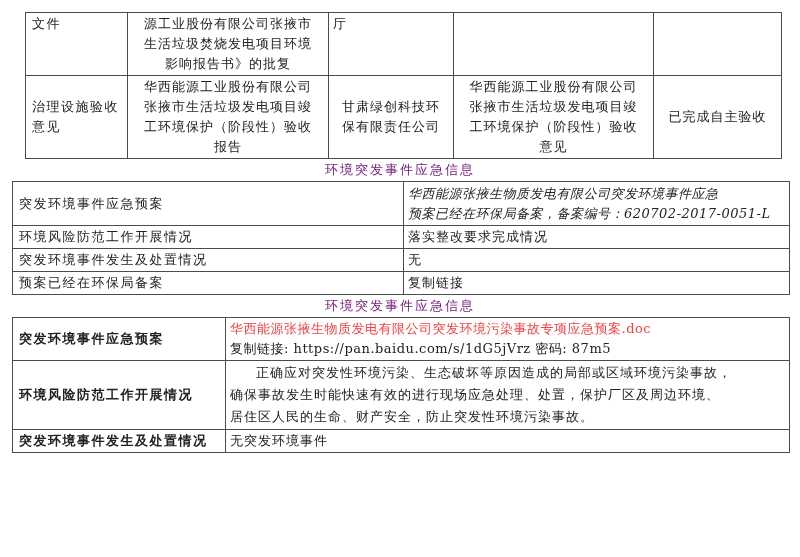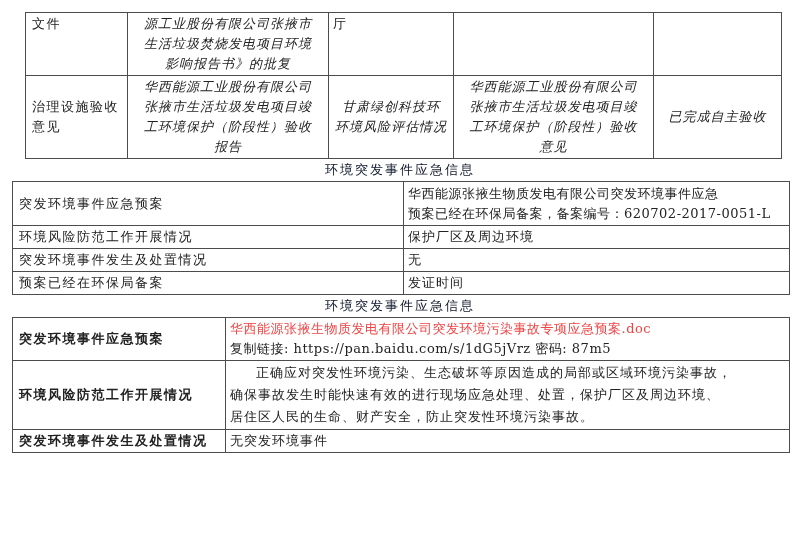--- a/index.html
+++ b/index.html
@@ -14,40 +14,40 @@
   table { border-collapse:collapse; table-layout:fixed; }
   td {
     border:1px solid #4c4c4c;
     padding:1px 4px;
     vertical-align:middle;
     line-height:20px;
     letter-spacing:1px;
     overflow:hidden;
   }
   .pre  { white-space:pre-line; }
-  .ctr  { text-align:center;font-style:italic; }
+  .ctr  { text-align:center; }
   .vtop { vertical-align:top; }
 
   .top-table    { margin:12px 0 0 25px; width:756px; }
   .mid-table    { margin:4px 0 0 12px;  width:777px; }
   .bottom-table { margin:4px 0 0 12px;  width:777px; }
 
   .sec-title {
     text-align:center; letter-spacing:2px;
-    line-height:15px; margin-top:3px; color:#0f172a;
+    line-height:15px; margin-top:3px; color:#701a75;
   }
 
   .lbl   { padding-left:6px; letter-spacing:1.5px; }
   .lbl-b { padding-left:6px; letter-spacing:1.5px; font-weight:bold; }
 
   .num { letter-spacing:0; }
   .doc-line  { color:#ef4444; line-height:20px; letter-spacing:0.5px; }
   .link-line { color:#222; line-height:20px; letter-spacing:0.5px; }
   .indent-first { text-indent:26px;margin-left:16px; }
-  .mixed { letter-spacing:0.5px; }
+  .mixed { letter-spacing:0.5px;font-style:italic; }
 </style>
 </head>
 <body>
 
 <div class="page">
 
   <table class="top-table">
     <colgroup>
       <col style="width:102px">
         <col style="width:201px">
@@ -66,21 +66,21 @@
       <td></td>
     </tr>
     <tr style="height:80px">
       <td class="lbl pre">治理设施验收
 意见</td>
       <td class="pre ctr">华西能源工业股份有限公司
 张掖市生活垃圾发电项目竣
 工环境保护（阶段性）验收
 报告</td>
       <td class="pre ctr">甘肃绿创科技环
-环境风险评估情况</td>
+保有限责任公司</td>
       <td class="pre ctr">华西能源工业股份有限公司
 张掖市生活垃圾发电项目竣
 工环境保护（阶段性）验收
 意见</td>
       <td class="ctr">已完成自主验收</td>
     </tr>
   </tbody>
     </table>
 
   <div class="sec-title">环境突发事件应急信息</div>
@@ -91,29 +91,29 @@
         <col style="width:386px">
       </colgroup>
     <tbody>
         <tr style="height:44px">
       <td class="lbl">突发环境事件应急预案</td>
       <td class="pre mixed">华西能源张掖生物质发电有限公司突发环境事件应急
 预案已经在环保局备案，备案编号：620702-2017-0051-L</td>
     </tr>
     <tr style="height:23px">
       <td class="lbl">环境风险防范工作开展情况</td>
-      <td>保护厂区及周边环境</td>
+      <td>落实整改要求完成情况</td>
     </tr>
     <tr style="height:22px">
       <td class="lbl">突发环境事件发生及处置情况</td>
       <td>无</td>
     </tr>
     <tr style="height:22px">
       <td class="lbl">预案已经在环保局备案</td>
-      <td>发证时间</td>
+      <td>复制链接</td>
     </tr>
   </tbody>
     </table>
 
   <div class="sec-title">环境突发事件应急信息</div>
 
   <table class="bottom-table">
     <colgroup>
         <col style="width:213px">
         <col style="width:564px">

